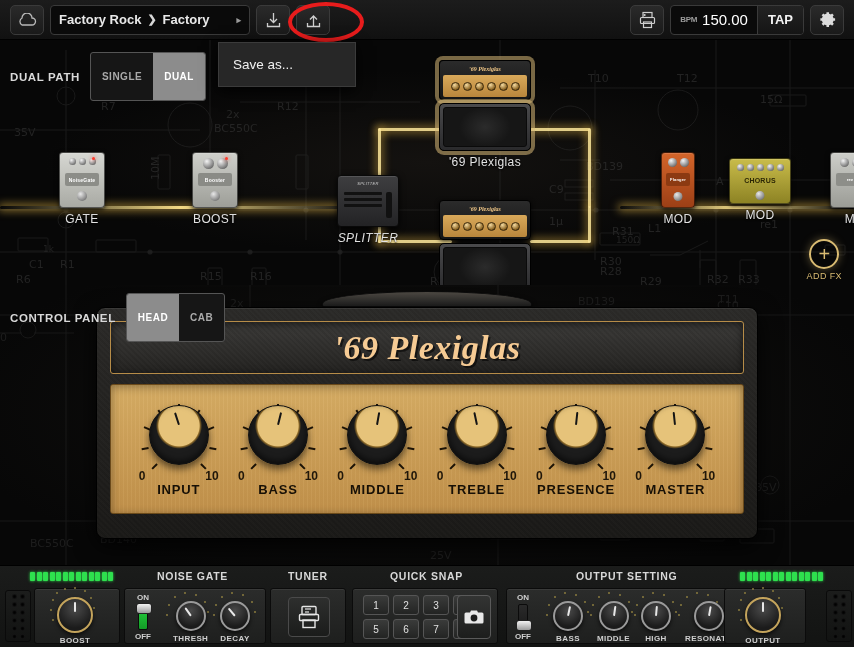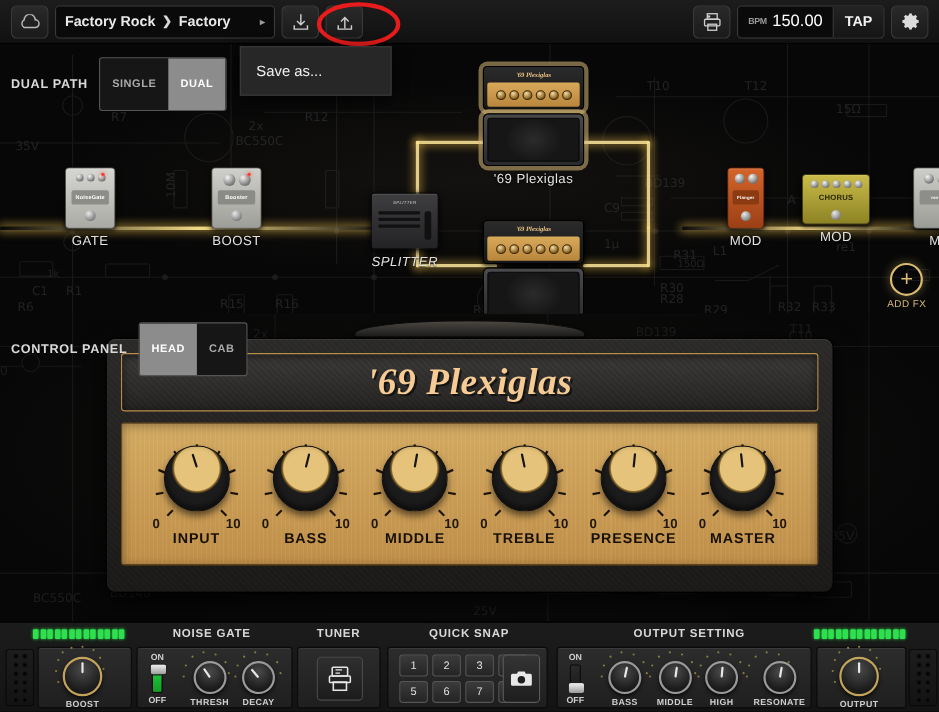--- a/index.html
+++ b/index.html
@@ -1058,21 +1058,21 @@
           <i style="left:33px;top:2px"></i>
             <i style="left:42px;top:9px"></i>
             <i style="left:45px;top:19px"></i>
           <i style="left:4px;top:22px"></i>
         </div>
         <div class="d a7"></div>
         <div class="lbl">RESONATE</div>
       </div>
     </div>
 
-    <div class="rack" style="left:742px; width:82px;">
+    <div class="rack" style="left:724px; width:82px;">
       <div class="bknob" style="left:20px; top:8px;">
         <div class="dots" style="left:-11px; top:-10px;">
           <i style="left:6px;top:12px"></i>
             <i style="left:10px;top:5px"></i>
             <i style="left:18px;top:1px"></i>
           <i style="left:28px;top:0px"></i>
             <i style="left:38px;top:3px"></i>
             <i style="left:44px;top:10px"></i>
           <i style="left:47px;top:20px"></i>
             <i style="left:44px;top:30px"></i>

